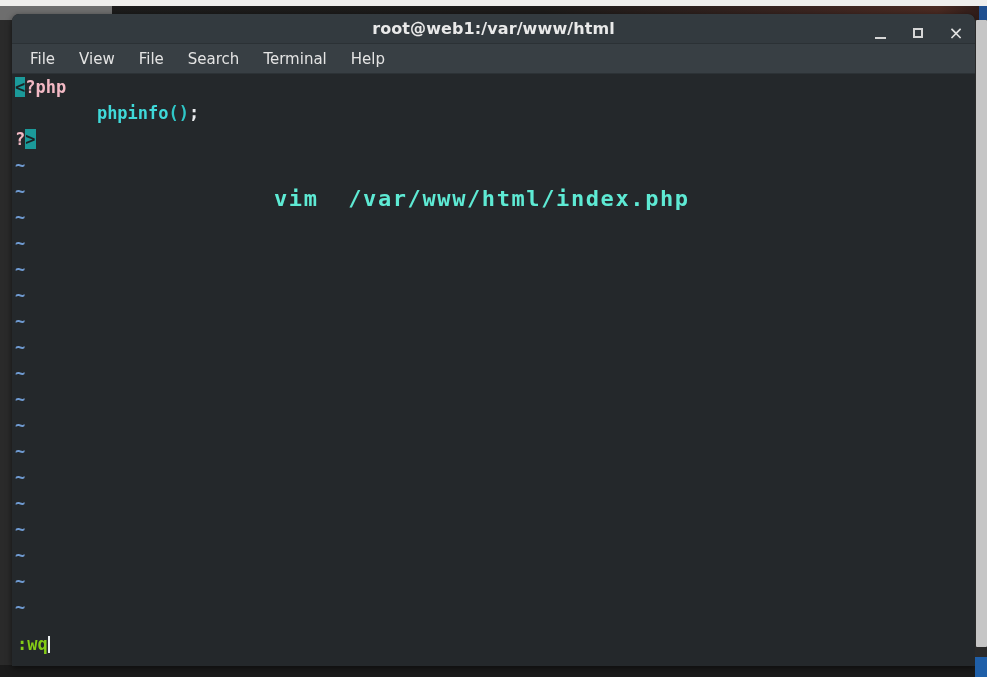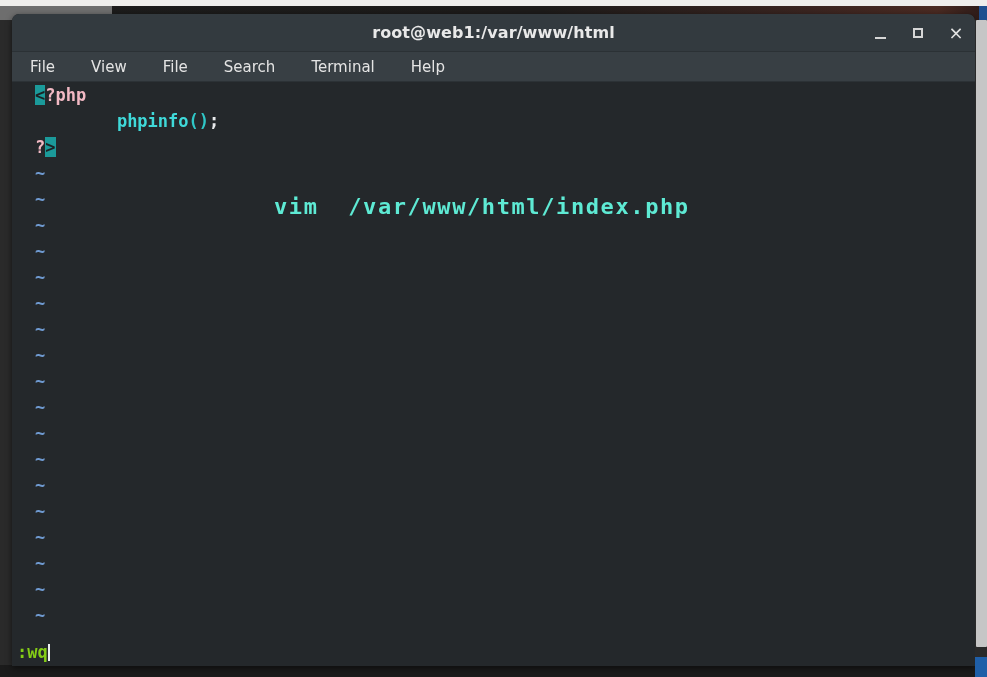--- a/index.html
+++ b/index.html
@@ -67,21 +67,21 @@
     height: 652px;
     background: #24282b;
     border-top-left-radius: 7px;
     border-top-right-radius: 7px;
     overflow: hidden;
     box-shadow: 0 2px 6px rgba(0,0,0,0.55);
   }
 
   .titlebar {
     position: relative;
-    height: 38px;
+    height: 30px;
     background: #333a3f;
     border-top-left-radius: 7px;
     border-top-right-radius: 7px;
     border-bottom: 1px solid #2b3135;
     display: flex;
     align-items: center;
     justify-content: center;
   }
   .title-text {
     color: #e9e9e9;
@@ -117,21 +117,21 @@
     font-family: "DejaVu Sans", sans-serif;
     color: #e3e3e3;
   }
 
   .menubar {
     height: 30px;
     background: #383f44;
     display: flex;
     align-items: center;
     padding-left: 6px;
-    gap: 12px;
+    gap: 0px;
     border-bottom: 1px solid #2c3236;
   }
   .menu-item {
     color: #e4e4e4;
     font-size: 15px;
     padding: 2px 12px;
     cursor: pointer;
     font-family: "DejaVu Sans", sans-serif;
     white-space: nowrap;
   }
@@ -147,21 +147,20 @@
     font-size: 17px;
     font-weight: bold;
     line-height: 26px;
   }
 
   .term-rows {
     position: absolute;
     left: 3px;
     top: 0px;
     width: 940px;
-    margin-left: 20px;
   }
   .row {
     height: 26px;
     white-space: pre;
     color: #cfd2d4;
   }
 
   .tok-php-tag { color: #f2b9c4; }
   .tok-func { color: #3fd9d9; }
   .tok-paren { color: #2fc7c7; }

